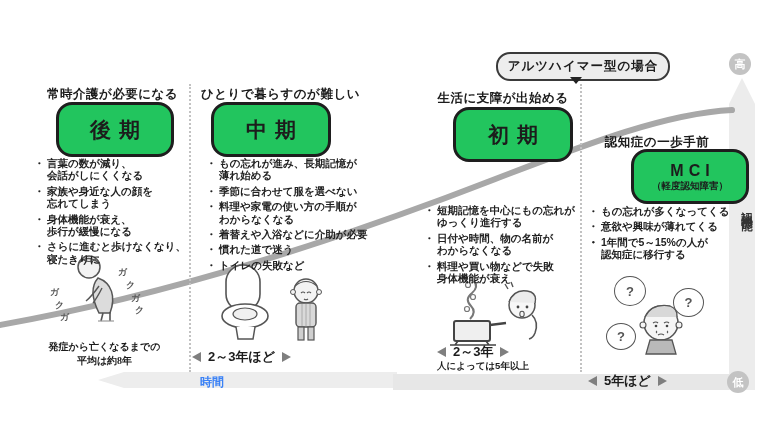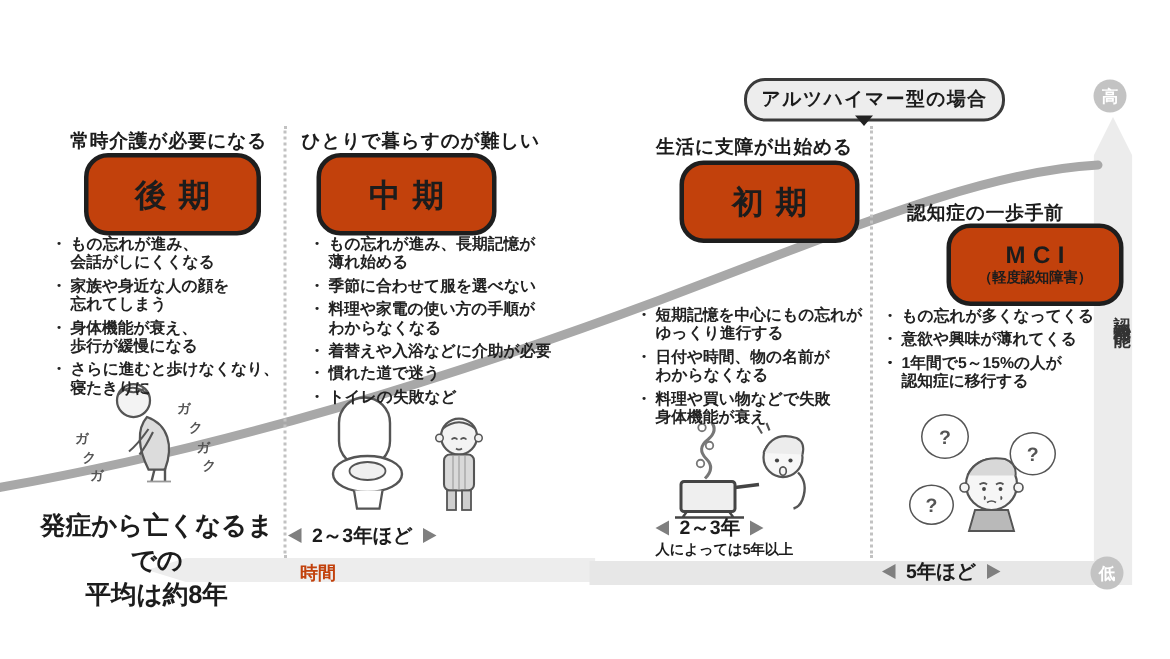--- a/index.html
+++ b/index.html
@@ -33,46 +33,46 @@
   .badge{
     width:22px;height:22px;border-radius:50%;background:#c3c3c3;color:#fff;
     display:flex;align-items:center;justify-content:center;
     font-size:11px;font-weight:bold;z-index:6;
   }
   .y-axis-label{
     left:730px;top:202px;width:24px;text-align:center;
     writing-mode:vertical-rl;text-orientation:upright;
     font-size:11.5px;font-weight:bold;letter-spacing:3px;color:#333;z-index:6;
   }
-  .x-axis-label{left:200px;top:374px;font-size:12px;font-weight:bold;color:#c2410c;z-index:6;}
+  .x-axis-label{left:200px;top:374px;font-size:12px;font-weight:bold;color:#3b82f6;z-index:6;}
 
   .vdash{width:0;border-left:2px dotted #c2c2c2;z-index:1;}
 
   svg.curve{left:0;top:0;z-index:1;}
 
   
   .stage-header{font-size:12.5px;font-weight:bold;text-align:center;letter-spacing:0.5px;z-index:4;}
   .stage-box{
-    background:#c2410c;border:3px solid #1e1e1e;border-radius:16px;
+    background:#22c55e;border:3px solid #1e1e1e;border-radius:16px;
     display:flex;flex-direction:column;align-items:center;justify-content:center;z-index:4;
   }
   .stage-name{font-size:21px;font-weight:bold;letter-spacing:8px;padding-left:8px;}
   .stage-name.mci{font-size:16px;letter-spacing:5px;padding-left:5px;line-height:1.1;}
   .stage-sub{font-size:9.5px;font-weight:bold;line-height:1.2;}
 
   ul.bullets{list-style:none;margin:0;padding:0;z-index:4;}
   ul.bullets li{
     position:relative;padding-left:13px;margin-bottom:3px;
     font-size:10.5px;font-weight:bold;line-height:1.18;color:#222;
     white-space:pre-line;
   }
   ul.bullets li .mk{position:absolute;left:0;top:0;}
 
   
-  .dur-text{font-size:17px;font-weight:bold;text-align:center;line-height:1.35;z-index:4;}
+  .dur-text{font-size:10px;font-weight:bold;text-align:center;line-height:1.35;z-index:4;font-family:Liberation Serif, serif;}
   .dur-wrap{display:flex;flex-direction:column;align-items:flex-start;z-index:4;}
   .dur-arrow{display:flex;align-items:center;height:15px;}
   .dur-arrow .line{flex:1;border-top:2px solid #7f7f7f;}
   .dur-arrow .ah{width:0;height:0;border-top:5px solid transparent;border-bottom:5px solid transparent;}
   .dur-arrow .ah.l{border-right:9px solid #7f7f7f;}
   .dur-arrow .ah.r{border-left:9px solid #7f7f7f;}
   .dur-label{font-size:13px;font-weight:bold;padding:0 7px;white-space:nowrap;}
   .dur-note{font-size:9.5px;font-weight:bold;text-align:center;margin-top:1px;}
 
   
@@ -106,21 +106,21 @@
   <div class="abs badge" style="left:729px;top:53px;">高</div>
   <div class="abs badge" style="left:727px;top:371px;">低</div>
   <div class="abs y-axis-label">認知機能</div>
   <div class="abs x-axis-label">時間</div>
 
   <div class="abs stage-header" style="left:30px;top:86px;width:165px;">常時介護が必要になる</div>
   <div class="abs stage-box" style="left:56px;top:102px;width:112px;height:49px;">
     <span class="stage-name">後期</span>
   </div>
   <ul class="abs bullets" style="left:34px;top:157px;width:158px;">
-    <li><span class="mk">・</span><span>もの忘れが進み、
+    <li><span class="mk">・</span><span>言葉の数が減り、
 会話がしにくくなる</span></li>
     <li><span class="mk">・</span><span>家族や身近な人の顔を
 忘れてしまう</span></li>
     <li><span class="mk">・</span><span>身体機能が衰え、
 歩行が緩慢になる</span></li>
     <li><span class="mk">・</span><span>さらに進むと歩けなくなり、
 寝たきりに</span></li>
   </ul>
 
   <svg class="abs illo" style="left:58px;top:252px;" width="88" height="70" viewBox="0 0 88 70">

